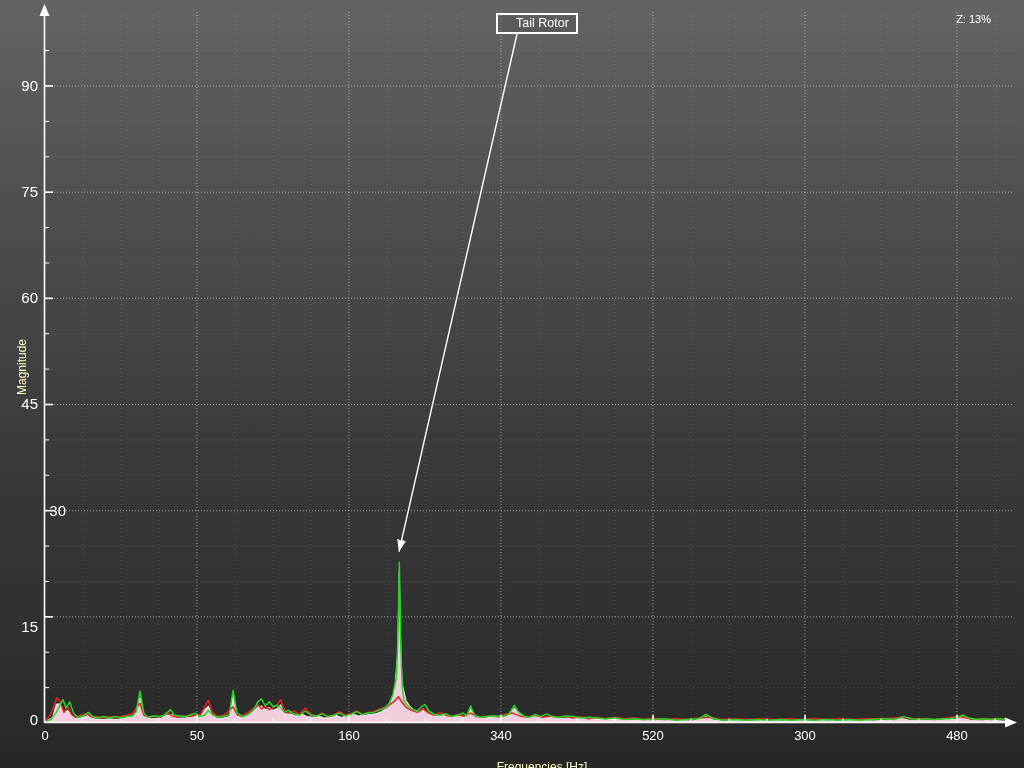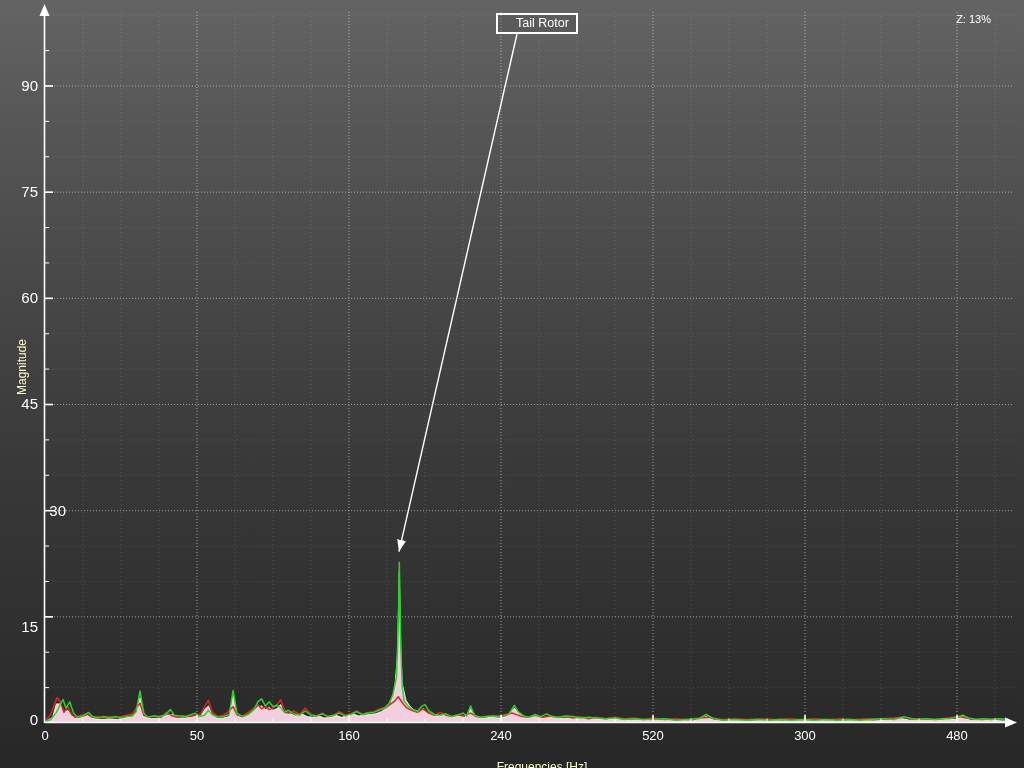--- a/index.html
+++ b/index.html
@@ -147,21 +147,21 @@
       <div class="ytick" style="top: 713px;">0</div>
       <div class="ytick" style="top: 584px; margin-top: 36px;">15</div>
       <div class="ytick" style="top: 503.666px; margin-left: 28px;">30</div>
       <div class="ytick" style="top: 397.499px;">45</div>
       <div class="ytick" style="top: 291.332px;">60</div>
       <div class="ytick" style="top: 185.165px;">75</div>
       <div class="ytick" style="top: 78.998px;">90</div>
       <div class="xtick" style="left: 15px;">0</div>
       <div class="xtick" style="left: 167px;">50</div>
       <div class="xtick" style="left: 319px;">160</div>
-      <div class="xtick" style="left: 471px;">240</div>
+      <div class="xtick" style="left: 471px;">340</div>
       <div class="xtick" style="left: 623px;">520</div>
       <div class="xtick" style="left: 775px;">300</div>
       <div class="xtick" style="left: 927px;">480</div>
     </div>
 
   <div class="lbl axis-title" id="y-axis-title">Magnitude</div>
 
   <div class="lbl axis-title" id="x-axis-title">Frequencies [Hz]</div>
 
   <div class="lbl" id="zoom-indicator">Z: 13%</div>

